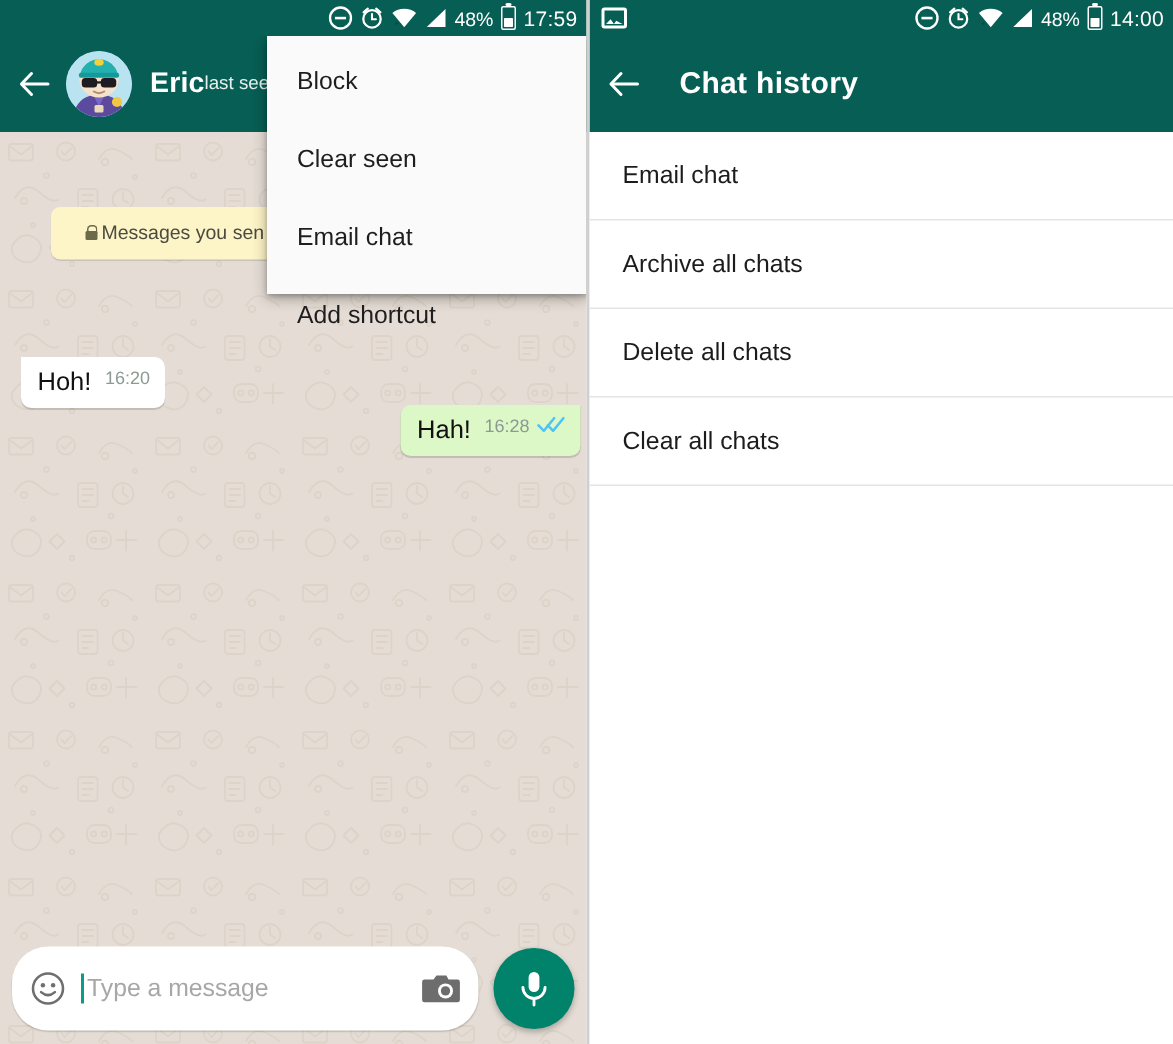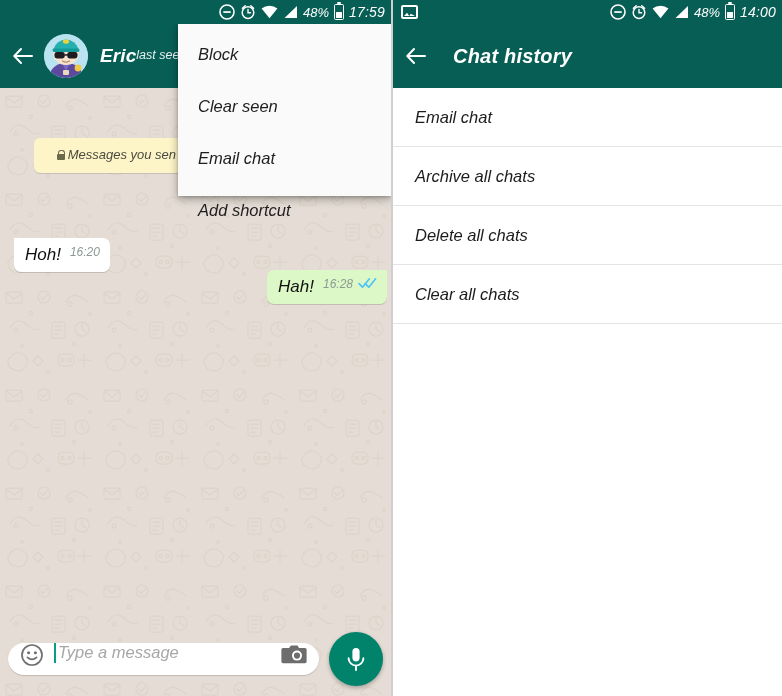--- a/index.html
+++ b/index.html
@@ -3,21 +3,21 @@
 <meta charset="utf-8">
 <style>
   * { box-sizing: border-box; margin: 0; padding: 0; }
   html, body {
     width: 782px; height: 696px;
     font-family: "Liberation Sans", sans-serif;
     overflow: hidden;
     background: #ffffff;
   }
   .screens { display: flex; width: 782px; height: 696px; }
-  .panel { position: relative; overflow: hidden; font-style: italic; }
+  .panel { position: relative; overflow: hidden; }
   .panel-left  { width: 391px; height: 696px; background: #ece5dd; }
   .panel-right { width: 391px; height: 696px; background: #ffffff; border-left: 2px solid #cfcfcf; }
 
   
   .statusbar {
     height: 24px; background: #075e54;
     display: flex; align-items: center;
     padding: 0 6px 0 8px;
     color: #ffffff;
     position: relative; z-index: 40;
@@ -127,22 +127,22 @@
     cursor: default;
   }
 
   
   .composer {
     position: absolute; left: 0; right: 0; bottom: 0; height: 74px;
     display: flex; align-items: center; padding: 0 8px;
     z-index: 20;
   }
   .inputpill {
-    flex: 1; height: 32px; background: #fff; border-radius: 24px;
-    display: flex; align-items: flex-start; padding: 0 12px;
+    flex: 1; height: 56px; background: #fff; border-radius: 24px;
+    display: flex; align-items: center; padding: 0 12px;
     box-shadow: 0 1px 1px rgba(0,0,0,.16);
     margin-right: 10px;
   }
   .smiley { width: 24px; height: 24px; flex: 0 0 auto; }
   .caret { width: 2px; height: 20px; background: #0c9b8a; margin: 0 0 0 10px; flex:0 0 auto; }
   .placeholder { flex: 1; font-size: 16.5px; color: #a7a7a7; padding-left: 2px; }
   .camera { width: 26px; height: 22px; flex: 0 0 auto; }
   .micbtn {
     width: 54px; height: 54px; border-radius: 50%; background: #00826b;
     display: flex; align-items: center; justify-content: center;

